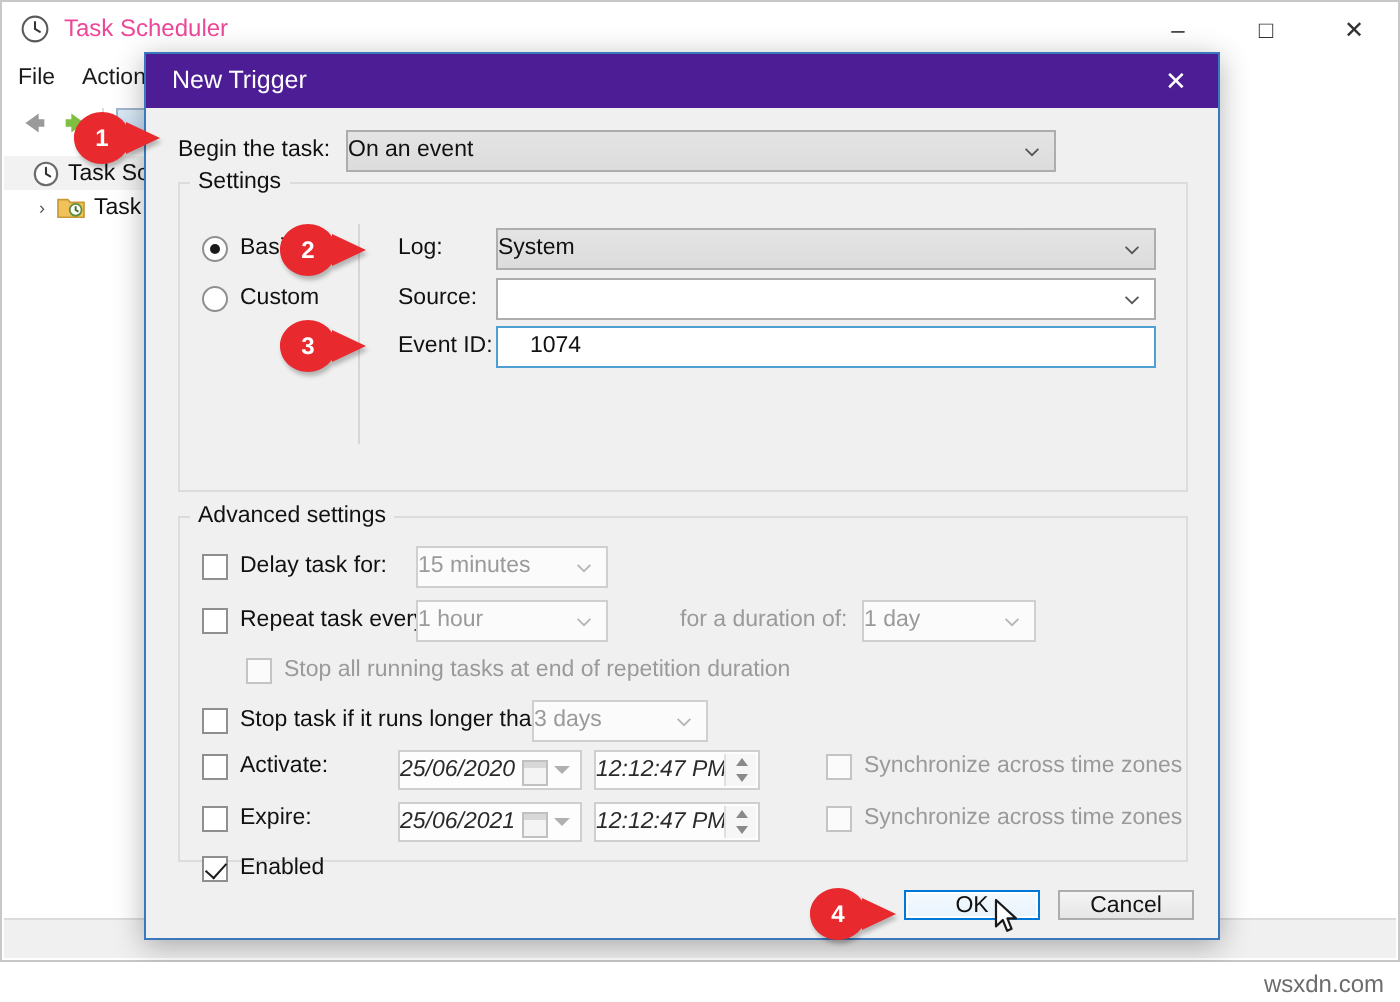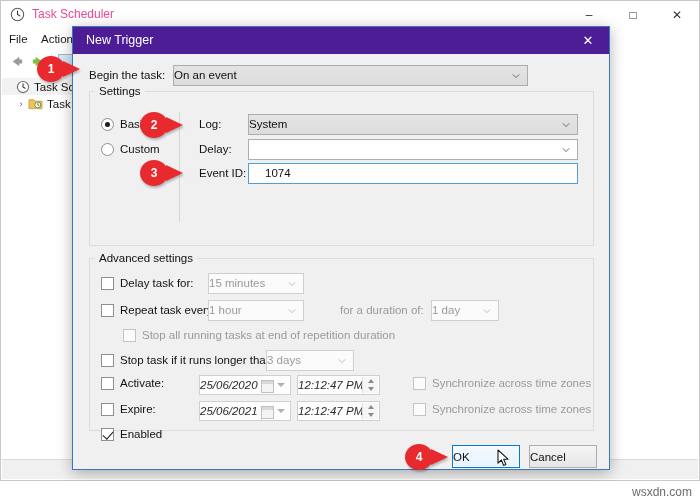--- a/index.html
+++ b/index.html
@@ -388,27 +388,27 @@
   .spin .tri-d {
     width: 0; height: 0;
     border-left: 3px solid transparent;
     border-right: 3px solid transparent;
     border-top: 4px solid #8a8a8a;
   }
 
   
   .btn {
     position: absolute;
-    height: 23px;
+    height: 15px;
     box-sizing: border-box;
     border: 1px solid #adadad;
     background: linear-gradient(#f4f4f4, #e6e6e6);
     font-size: 11.5px;
     color: #111;
-    display: flex; align-items: center; 
+    display: flex; align-items: center; justify-content: center;
   }
   .btn.focus {
     border: 1px solid #0078d7;
     background: linear-gradient(#f4fafe, #e8f3fd);
     box-shadow: inset 0 0 0 1px #ffffff;
   }
 
   
   .pin {
     position: absolute;
@@ -550,21 +550,21 @@
       <div class="lbl" style="left:47px; top:89px;">Custom</div>
 
       <div class="lbl" style="left:126px; top:64px;">Log:</div>
       <div class="combo grey" style="left:175px; top:60px; width:330px;">
         <span>System</span>
         <svg class="chev" viewBox="0 0 10 10">
           <path d="M1 3 L5 7 L9 3" stroke="#555" stroke-width="1.1" fill="none"></path>
         </svg>
       </div>
 
-      <div class="lbl" style="left:126px; top:89px;">Delay:</div>
+      <div class="lbl" style="left:126px; top:89px;">Source:</div>
       <div class="combo" style="left:175px; top:85px; width:330px;">
         <span></span>
         <svg class="chev" viewBox="0 0 10 10">
           <path d="M1 3 L5 7 L9 3" stroke="#555" stroke-width="1.1" fill="none"></path>
         </svg>
       </div>
 
       <div class="lbl" style="left:126px; top:113px;">Event ID:</div>
       <div class="txt focus" style="left:175px; top:109px; width:330px;">
         <span>1074</span>
@@ -584,21 +584,21 @@
 
       <div class="cb" style="left:28px; top:250px;"></div>
       <div class="lbl" style="left:47px; top:250px;">Repeat task every:</div>
       <div class="combo disabled" style="left:135px; top:246px; width:96px;">
         <span>1 hour</span>
         <svg class="chev" viewBox="0 0 10 10">
           <path d="M1 3 L5 7 L9 3" stroke="#b5b5b5" stroke-width="1.1" fill="none"></path>
         </svg>
       </div>
       <div class="lbl dim" style="left:267px; top:250px;">for a duration of:</div>
-      <div class="combo disabled" style="left:358px; top:246px; width:68px;">
+      <div class="combo disabled" style="left:358px; top:246px; width:87px;">
         <span>1 day</span>
         <svg class="chev" viewBox="0 0 10 10">
           <path d="M1 3 L5 7 L9 3" stroke="#b5b5b5" stroke-width="1.1" fill="none"></path>
         </svg>
       </div>
 
       <div class="cb dim" style="left:50px; top:275px;"></div>
       <div class="lbl dim" style="left:69px; top:275px;">Stop all running tasks at end of repetition duration</div>
 
       <div class="cb" style="left:28px; top:300px;"></div>

